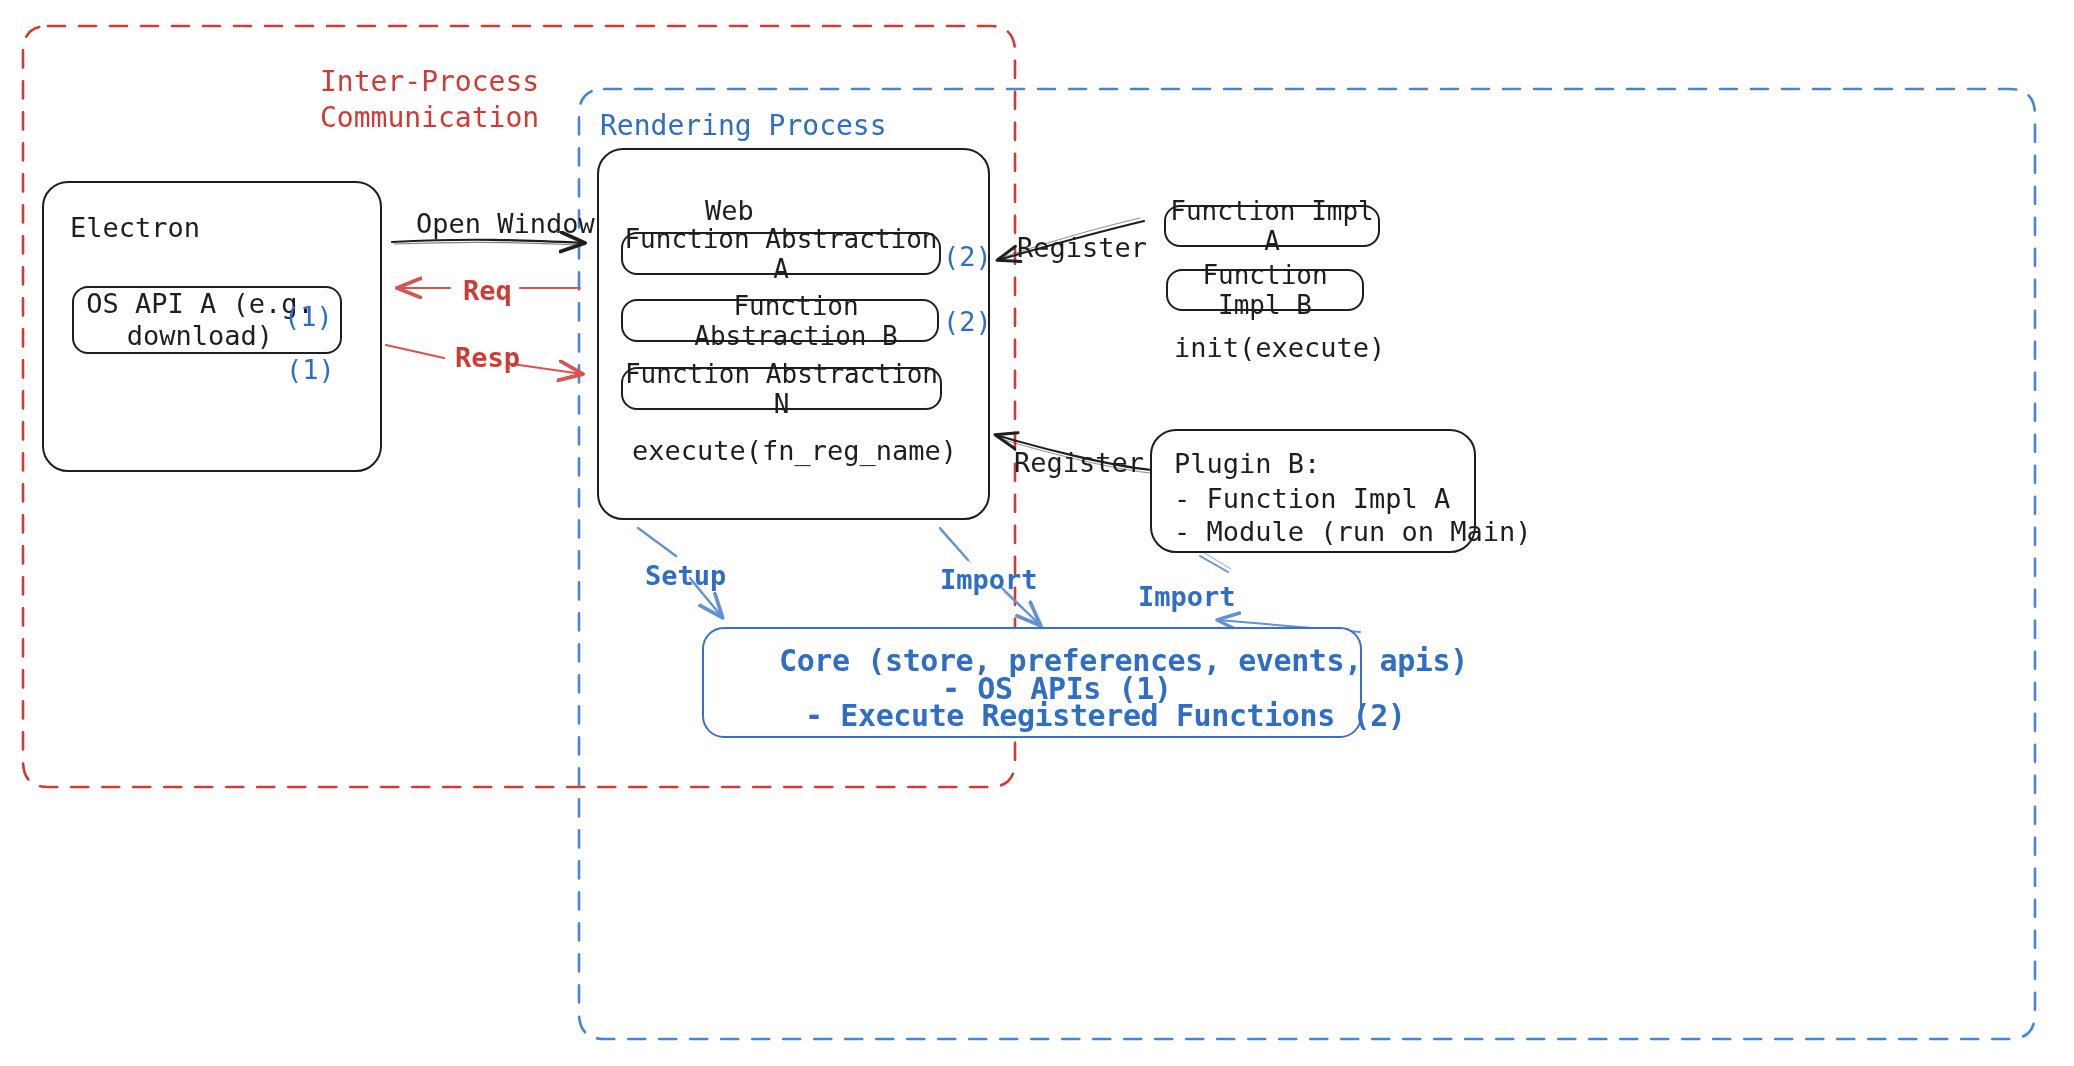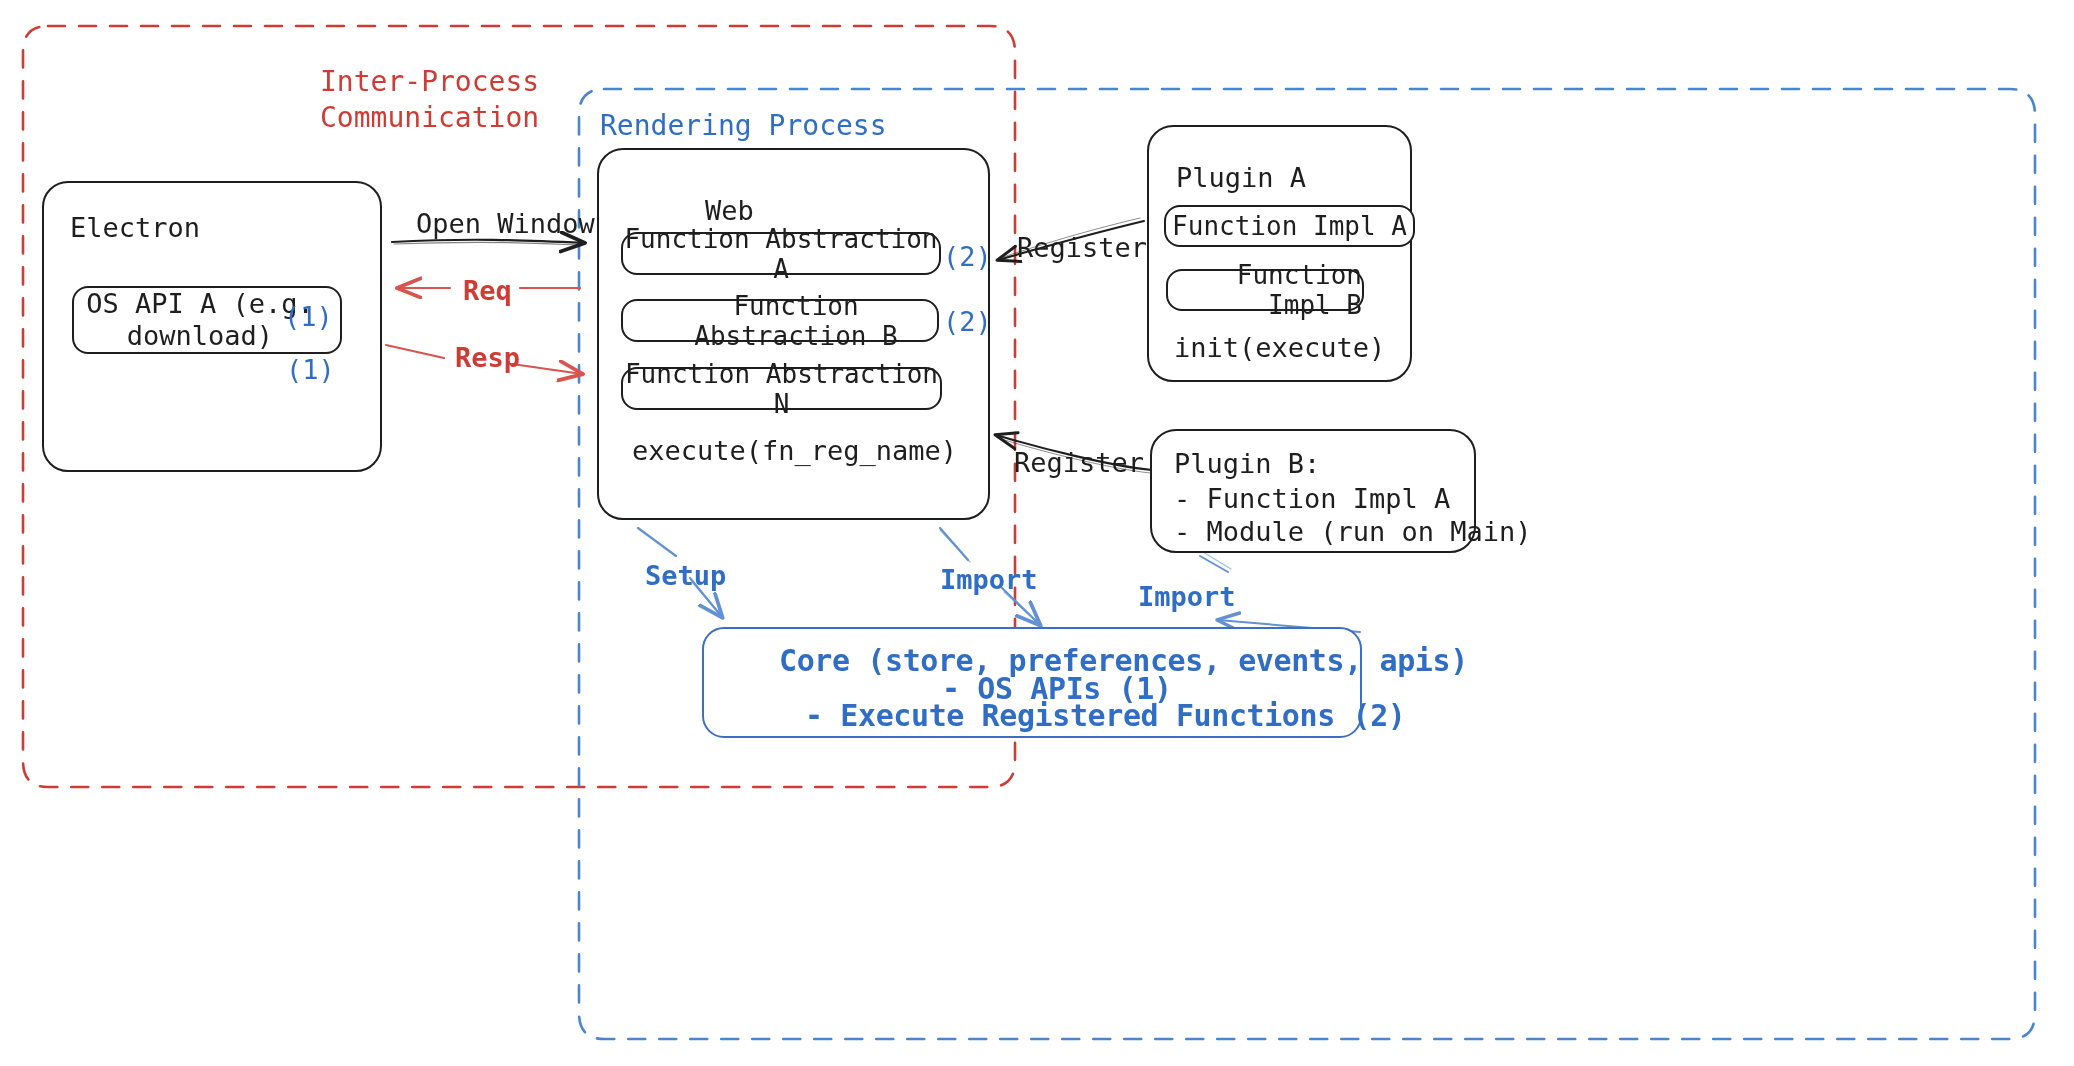--- a/index.html
+++ b/index.html
@@ -117,30 +117,27 @@
     <span class="mono black t-item" style="font-size:26px;">Function Abstraction B</span>
   </div>
   <div class="lbl mono blue t-item" style="left:943px;top:305px;">(2)</div>
 
   <div class="node box inner center" style="left:621px;top:367px;width:321px;height:43px;">
     <span class="mono black t-item" style="font-size:26px;">Function Abstraction N</span>
   </div>
 
   <div class="lbl mono black t-item" style="left:632px;top:434px;font-size:27px;">execute(fn_reg_name)</div>
 
-  <div class="node box" style="left:1147px;top:125px;width:265px;height:257px;">
-    <div class="lbl mono black t-title" style="left:27px;top:34px;">Plugin A</div>
-  </div>
 
-  <div class="node box inner center" style="left:1164px;top:205px;width:251px;height:42px;">
+  <div class="node box inner center" style="left:1164px;top:205px;width:216px;height:42px;">
     <span class="mono black t-item" style="font-size:26px;">Function Impl A</span>
   </div>
 
   <div class="node box inner center" style="left:1166px;top:269px;width:198px;height:42px;">
-    <span class="mono black t-item" style="font-size:26px;text-align:right;">Function Impl B</span>
+    <span class="mono black t-item" style="font-size:26px;">Function Impl B</span>
   </div>
 
   <div class="lbl mono black t-item" style="left:1174px;top:331px;">init(execute)</div>
 
   <div class="node box" style="left:1150px;top:429px;width:326px;height:124px;">
   </div>
   <div class="lbl mono black t-item" style="left:1174px;top:447px;">Plugin B:</div>
   <div class="lbl mono black t-item" style="left:1174px;top:482px;">- Function Impl A</div>
   <div class="lbl mono black t-item" style="left:1174px;top:515px;">- Module (run on Main)</div>
 

